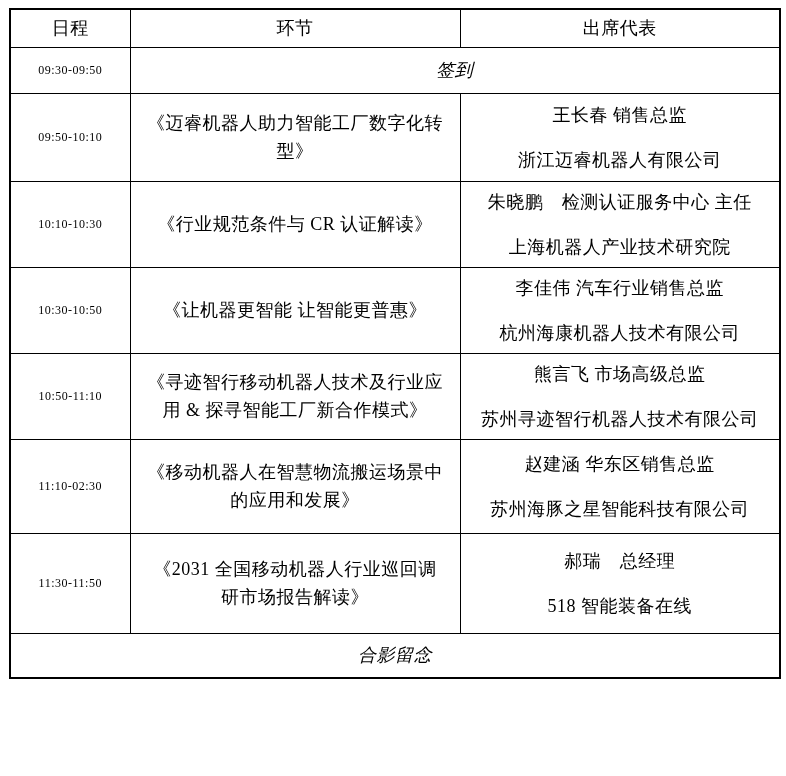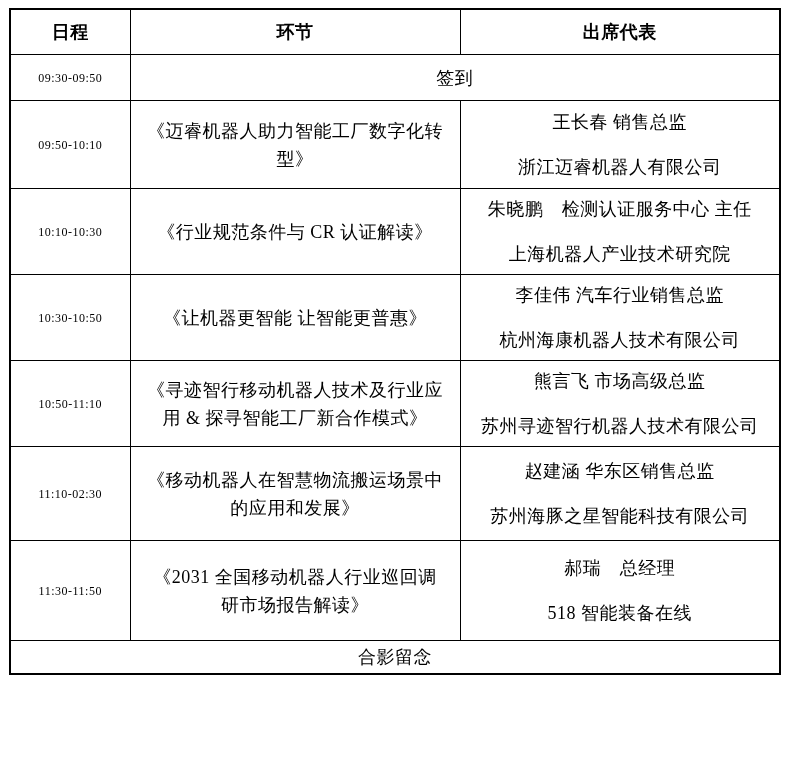--- a/index.html
+++ b/index.html
@@ -41,43 +41,43 @@
     padding: 8px 15px;
     overflow: hidden;
   }
   td.title-cell {
     font-weight: bold;
     font-size: 19px;
     letter-spacing: 1.5px;
     padding: 0;
   }
   th {
-    font-weight: bold;
+    font-weight: normal;
     font-size: 18px;
-    padding: 8px;
+    padding: 0;
   }
   td.time-cell {
     white-space: nowrap;
     padding: 0 2px;
     font-size: 12px;
   }
   td.speaker-cell { padding: 4px 8px; }
   td.speaker-cell .speaker-name { margin-bottom: 17px; }
-  td.merged-cell { padding: 0 2px; }
+  td.merged-cell { padding: 0 2px; font-style: italic; }
 
   
   tr.rh30  { height: 30px; }
   tr.rh38  { height: 38px; }
   tr.rh46  { height: 46px; }
   tr.rh86  { height: 86px; }
   tr.rh88  { height: 88px; }
   tr.rh94  { height: 94px; }
   tr.rh100 { height: 100px; }
   tr.rh58  { height: 58px; }
-  tr.rh50  { height: 33px; }
+  tr.rh50  { height: 45px; }
 </style>
 </head>
 <body>
 
 <div class="page">
   <table class="agenda">
     <colgroup>
       <col class="c-time">
       <col class="c-session">
       <col class="c-speaker">

